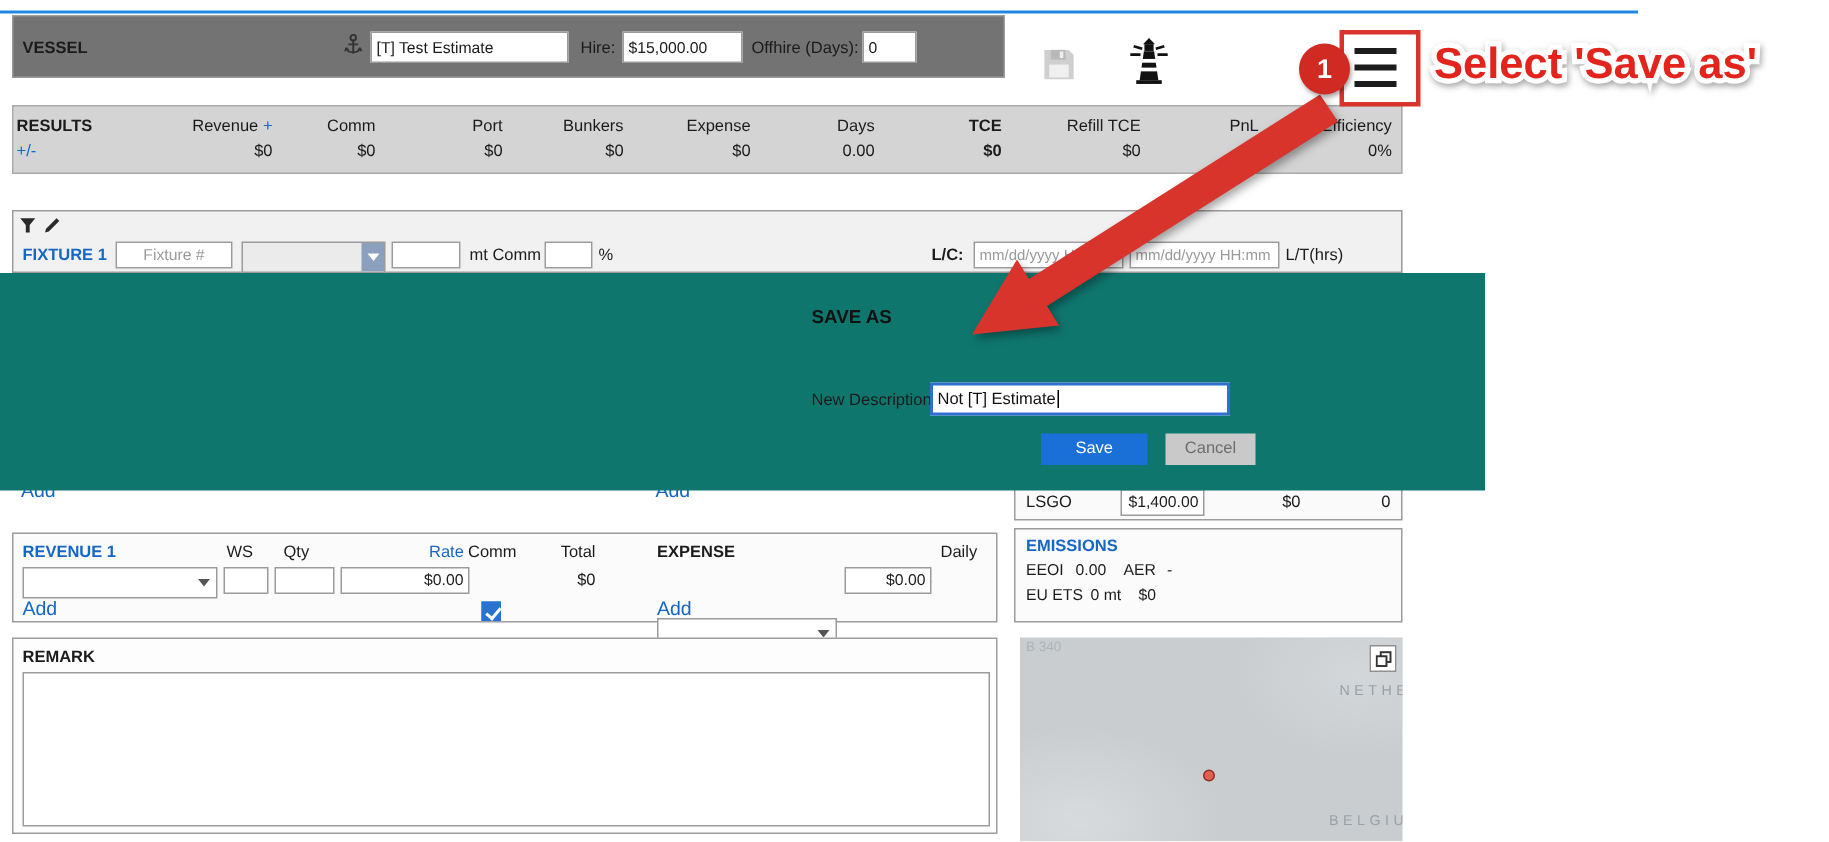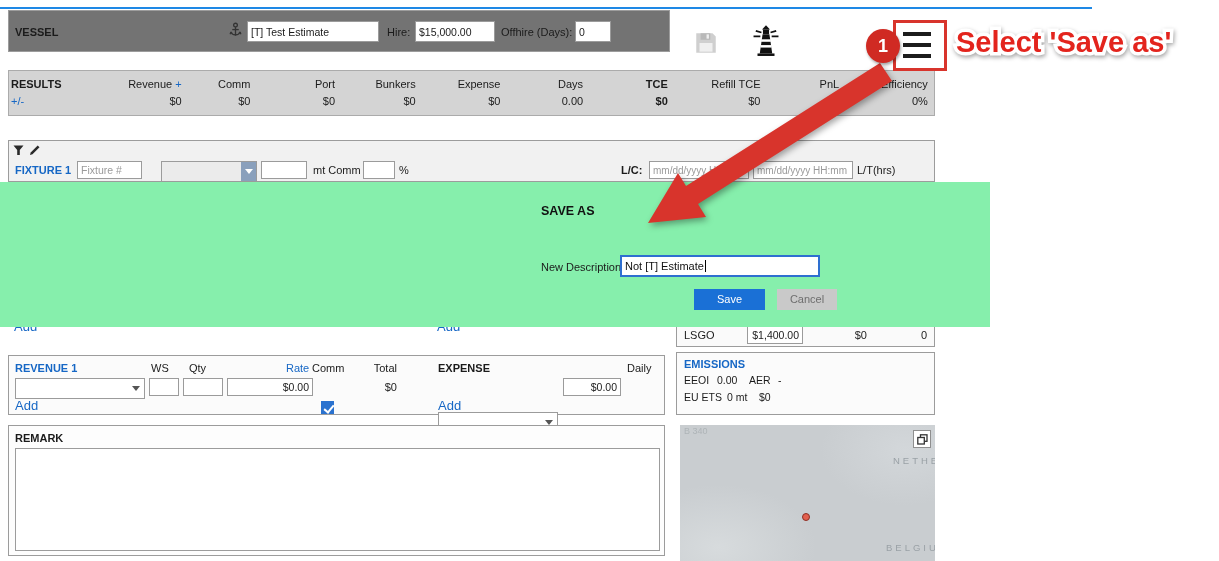--- a/index.html
+++ b/index.html
@@ -142,21 +142,21 @@
       <svg viewBox="0 0 11 11" width="11" height="11">
         <path d="M0.5 0.5 H10.5 L6.8 5 V10 L4.2 10 V5 Z" fill="#2a2a2a"></path>
       </svg>
     </span>
     <span class="abs" style="left:20px;top:3px">
       <svg viewBox="0 0 12 12" width="12" height="12">
         <path d="M1 11 L3.5 10.3 L10.5 3.3 L8.7 1.5 L1.7 8.5 Z" fill="#2a2a2a"></path>
       </svg>
     </span>
     <div class="abs lbl bold blue" style="left:6px;top:23px">FIXTURE 1</div>
-    <input class="abs txt" style="left: 68px; top: 20px; width: 65px; height: 18px;" placeholder="Fixture #">
+    <input class="abs txt" style="left: 68px; top: 20px; width: 78px; height: 18px; text-align: center;" placeholder="Fixture #">
     <div class="abs sel gray" style="left:152px;top:20px;width:96px">
       <span>-- Grade --</span>
       <span class="steelbox">
           <span class="caret"></span>
         </span>
     </div>
     <input class="abs txt" style="left: 252px; top: 20px; width: 46px; height: 18px;">
     <div class="abs lbl" style="left:304px;top:23px">mt Comm</div>
     <input class="abs txt" style="left: 354px; top: 20px; width: 32px; height: 18px;">
     <div class="abs lbl" style="left:390px;top:23px">%</div>
@@ -177,21 +177,21 @@
   <div class="abs addlink" style="left:14px;top:320px">Add</div>
   <div class="abs addlink" style="left:437px;top:320px">Add</div>
 
   <div class="abs box" style="left:676px;top:298px;width:259px;height:49px;background:#fafafa">
     <div class="abs lbl" style="left:7px;top:30px">LSGO</div>
     <input class="abs txt" style="left: 70px; top: 27px; width: 56px; height: 18px; text-align: right;" value="$1,400.00">
     <div class="abs lbl" style="left:150px;top:30px;width:40px;text-align:right">$0</div>
     <div class="abs lbl" style="left:218px;top:30px;width:32px;text-align:right">0</div>
   </div>
 
-  <div class="abs" style="left:0;top:182px;width:990px;height:145px;background:#86efac;z-index:5">
+  <div class="abs" style="left:0;top:182px;width:990px;height:145px;background:#0f766e;z-index:5">
     <div class="abs bold" style="left:541px;top:22px;font-size:12.5px;color:#111">SAVE AS</div>
     <div class="abs lbl" style="left:541px;top:79px">New Description</div>
     <div class="abs dlg-input" style="left:620px;top:73px;width:200px;height:22px">
       <span>Not [T] Estimate</span>
         <span class="caret-bar"></span>
     </div>
     <div class="abs btn save" style="left:694px;top:107px;width:71px;height:21px">Save</div>
     <div class="abs btn cancel" style="left:777px;top:107px;width:60px;height:21px">Cancel</div>
   </div>
 

